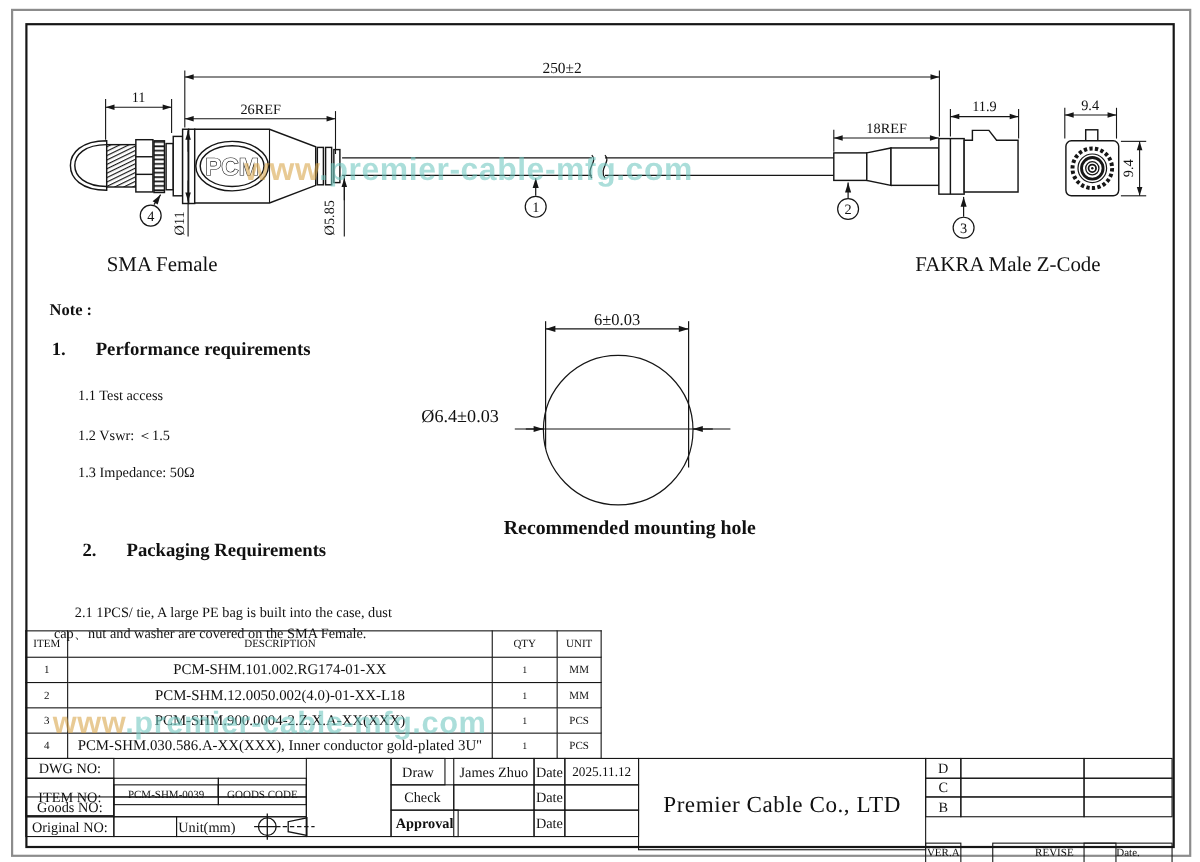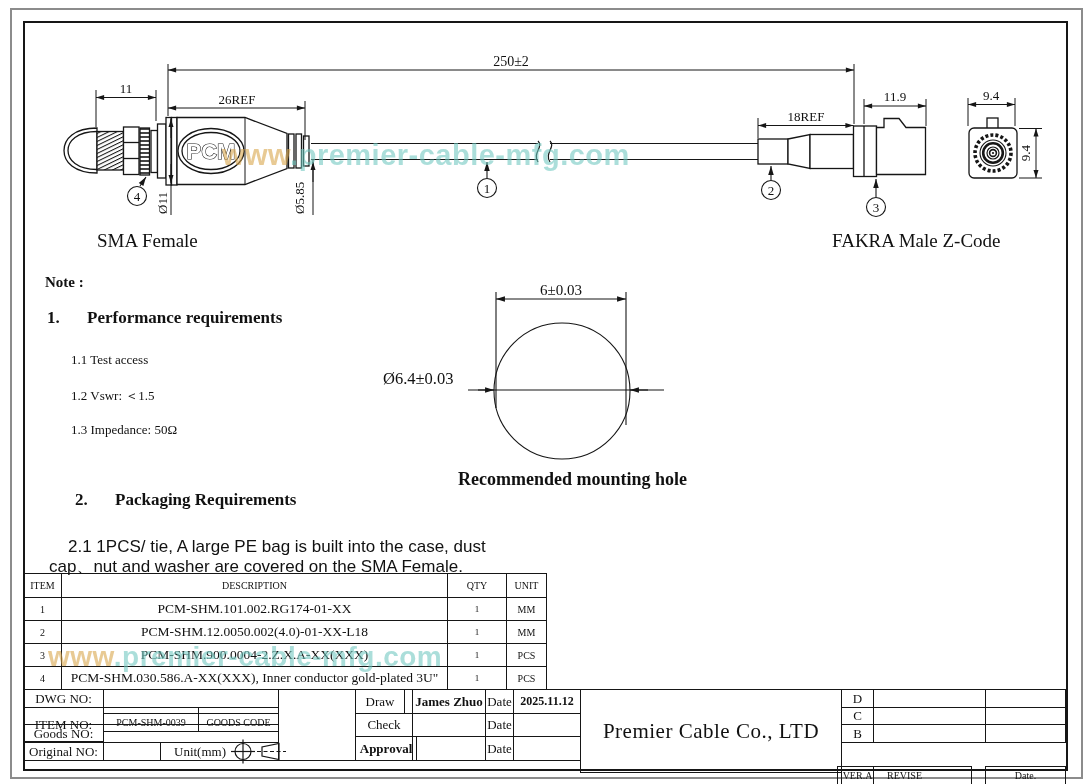--- a/index.html
+++ b/index.html
@@ -17,39 +17,39 @@
   .wm-orange{color:#d8a448;}
   .wm-teal{color:#6fc8c0;}
   
   .biglabel{font-size:19px;z-index:3;}
   .mount-caption{font-weight:bold;font-size:18px;z-index:3;}
   
   .note-title{left:45px;top:274px;font-weight:bold;font-size:15px;}
   .note-h{font-weight:bold;font-size:17px;}
   .note-h .no{display:inline-block;width:40px;}
   .note-item{left:71px;font-size:13px;font-family:"Liberation Serif","DejaVu Sans",serif;}
-  .pack{font-size:17px;font-family:Liberation Sans, sans-serif;}
+  .pack{font-size:13px;font-family:Liberation Serif, serif;margin-top:12px;}
   
   table.bom{position:absolute;left:23px;top:573px;border-collapse:collapse;table-layout:fixed;
             width:519px;z-index:2;}
   table.bom td{border:1px solid #161616;text-align:center;padding:0;overflow:hidden;
                font-family:"Liberation Serif","DejaVu Serif",serif;color:#111;}
   table.bom tr{height:23px;}
   table.bom tr.hd{height:24px;}
   td.c-item{width:37px;font-size:10px;}
   td.c-desc{width:385px;text-align:left;padding-left:18px;font-size:13.5px;}
   td.c-qty{width:58px;font-size:9px;}
   td.c-unit{width:39px;font-size:10px;}
   tr.hd td{font-size:10px;text-align:center !important;padding-left:0 !important;}
   
   .cell{position:absolute;box-sizing:border-box;border:1px solid #161616;display:flex;
         align-items:center;justify-content:center;font-size:13px;z-index:4;background:transparent;}
   .cell.small{font-size:10px;margin-top:24px;}
-  .cell.bold{font-weight:bold;text-align:center;}
-  .cell.left-al{justify-content:flex-start;padding-left:13px;}
+  .cell.bold{font-weight:normal;text-align:center;}
+  .cell.left-al{justify-content:flex-start;padding-left:1px;}
   .company{font-size:21px;letter-spacing:0.5px;}
   svg text{font-family:"Liberation Serif","DejaVu Serif",serif;fill:#111;}
   .dimtxt{font-size:13px;}
 </style>
 </head>
 <body>
 
 <div class="page">
 
   <div class="abs outer-border"></div>
@@ -288,16 +288,16 @@
   <div class="cell" style="left:841px;top:689px;width:33px;height:19px;">D</div>
   <div class="cell" style="left:873px;top:689px;width:113px;height:19px;"></div>
   <div class="cell" style="left:985px;top:689px;width:81px;height:19px;"></div>
   <div class="cell" style="left:841px;top:707px;width:33px;height:18px;">C</div>
   <div class="cell" style="left:873px;top:707px;width:113px;height:18px;"></div>
   <div class="cell" style="left:985px;top:707px;width:81px;height:18px;"></div>
   <div class="cell" style="left:841px;top:724px;width:33px;height:19px;">B</div>
   <div class="cell" style="left:873px;top:724px;width:113px;height:19px;"></div>
   <div class="cell" style="left:985px;top:724px;width:81px;height:19px;"></div>
   <div class="cell small" style="left:841px;top:742px;width:33px;height:19px;">VER.A</div>
-  <div class="cell small" style="left:837px;top:742px;width:135px;height:19px;">REVISE</div>
+  <div class="cell small" style="left:902px;top:742px;width:113px;height:19px;">REVISE</div>
   <div class="cell small" style="left:985px;top:742px;width:81px;height:19px;">Date.</div>
 
 </div>
 
 </body></html>

